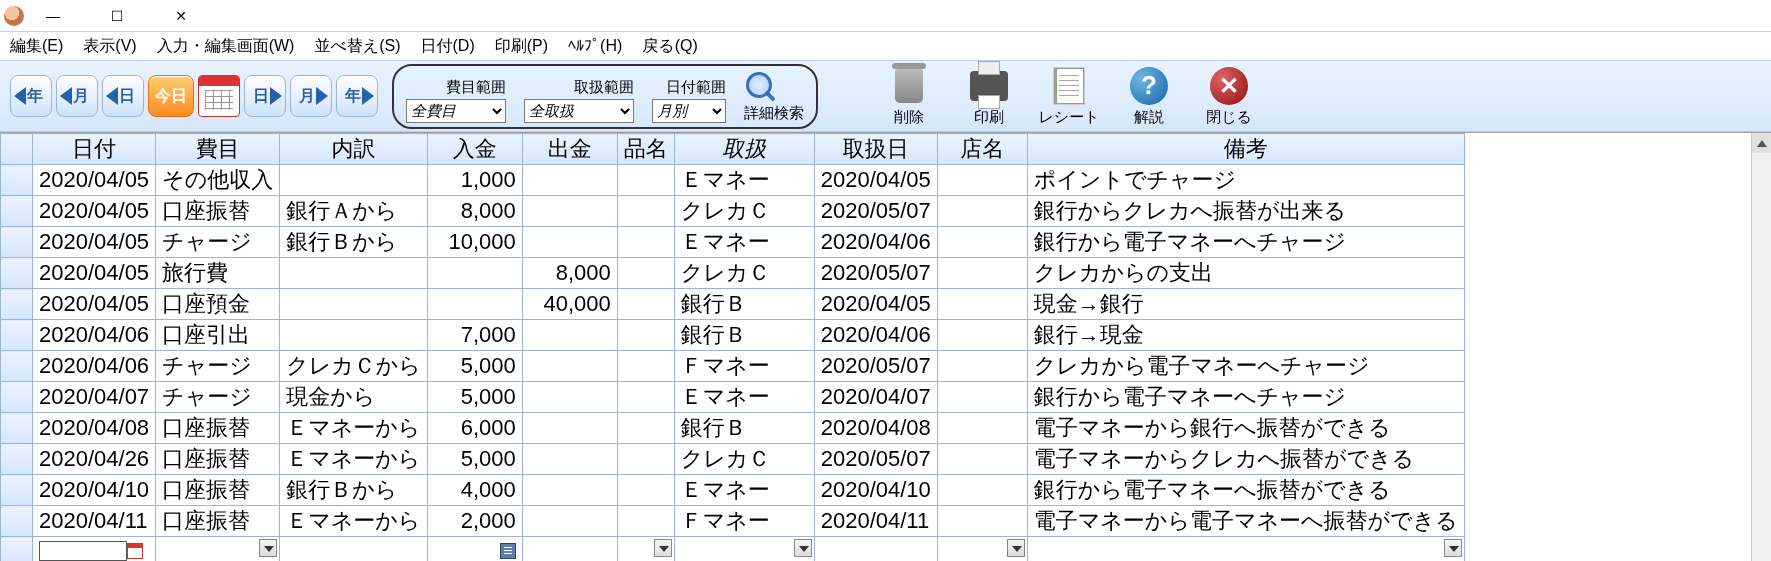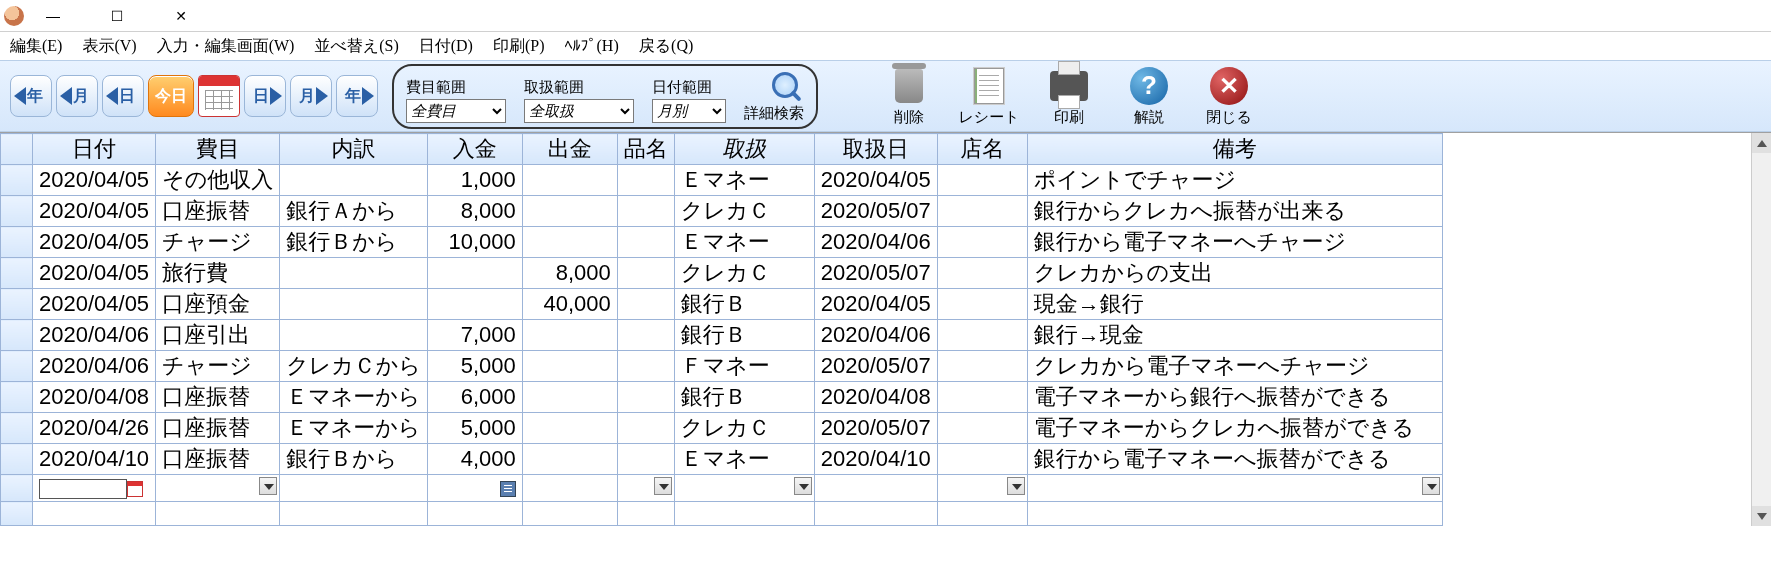--- a/index.html
+++ b/index.html
@@ -7,43 +7,43 @@
 
 
 .titlebar { height: 32px; background: #fff; display: flex; align-items: center; padding: 0 4px; border-bottom: 1px solid #d0d0d0; }
 .titlebar .app-icon { width: 20px; height: 20px; margin-right: 6px; background: radial-gradient(circle at 40% 35%, #f4c49a 0 40%, #c8744a 41% 100%); border-radius: 50%; position: relative; }
 .titlebar .title-text { font-size: 16px; font-weight: bold; flex: 1; }
 .titlebar .win-btns { display: flex; gap: 18px; padding-right: 12px; }
 .titlebar .win-btn { width: 46px; height: 30px; display: flex; align-items: center; justify-content: center; font-size: 14px; }
 
 
 .menubar { height: 28px; display: flex; align-items: center; padding: 0 10px; gap: 20px; font-size: 16px; }
-.menubar span { cursor: default; font-family: Liberation Serif, serif; }
+.menubar span { cursor: default; }
 
 
 .toolbar { background: linear-gradient(#e9f3ff, #d6e7fb); border-top: 1px solid #b9cfe8; border-bottom: 1px solid #b9cfe8; height: 72px; display: flex; align-items: center; padding: 0 10px; gap: 14px; }
 .nav-cluster { display: flex; align-items: center; gap: 4px; }
 .nav-btn { width: 42px; height: 42px; border-radius: 8px; border: 1px solid #9ab6d8; background: linear-gradient(#ffffff, #cfe2f8); color: #2a5fa5; font-weight: bold; font-size: 16px; display: flex; align-items: center; justify-content: center; box-shadow: 0 1px 0 #fff inset; position: relative; }
 .nav-btn .arrow-l::before { content:""; border-style: solid; border-width: 9px 12px 9px 0; border-color: transparent #2a5fa5 transparent transparent; position:absolute; left:3px; top:50%; transform:translateY(-50%);}
 .nav-btn .arrow-r::before { content:""; border-style: solid; border-width: 9px 0 9px 12px; border-color: transparent transparent transparent #2a5fa5; position:absolute; right:3px; top:50%; transform:translateY(-50%);}
 .nav-btn .lbl { position: relative; z-index: 1; }
 .nav-btn.left .lbl { margin-left: 8px; }
 .nav-btn.right .lbl { margin-right: 8px; }
 .nav-btn.today { background: linear-gradient(#ffcf70, #ff8a1f); border-color: #e0740b; color:#fff; width: 46px;}
 .cal-icon { width: 42px; height: 42px; background: #fff; border: 1px solid #c33; border-radius: 4px; position: relative; }
 .cal-icon::before { content:""; position:absolute; top:0; left:0; right:0; height:10px; background:#d33; border-radius:3px 3px 0 0;}
 .cal-icon::after { content:""; position:absolute; top:14px; left:6px; right:6px; bottom:6px; background: repeating-linear-gradient(#999 0 1px, transparent 1px 6px), repeating-linear-gradient(90deg,#999 0 1px, transparent 1px 8px);}
 
 
 .range-group { border: 2px solid #333; border-radius: 20px; padding: 4px 12px; display: flex; gap: 18px; align-items: flex-end; }
-.range-col { display: flex; flex-direction: column; align-items: flex-start; gap: 2px; }
+.range-col { display: flex; flex-direction: column; align-items: flex-end; gap: 2px; }
 .range-col .lbl { font-size: 15px; }
 .range-col select, .range-col .combo { font-size: 15px; height: 24px; border: 1px solid #7a7a7a; background: #fff; }
 .range-col select { width: 100px; font-style: italic; }
-.search-btn { display: flex; flex-direction: column; align-items: flex-end; font-size: 15px; }
+.search-btn { display: flex; flex-direction: column; align-items: flex-start; font-size: 15px; }
 .search-btn .mag { width: 34px; height: 34px; position: relative; }
 .search-btn .mag::before { content:""; position:absolute; width:20px; height:20px; border:3px solid #3a6fb5; border-radius:50%; left:2px; top:2px; background:radial-gradient(#dff0ff,#aad0f7);}
 .search-btn .mag::after { content:""; position:absolute; width:12px; height:4px; background:#3a6fb5; transform:rotate(45deg); left:20px; top:24px; border-radius:2px;}
 
 
 .bigbtn { display: flex; flex-direction: column; align-items: center; gap: 2px; font-size: 15px; width: 66px; }
 .bigbtn .ico { width: 40px; height: 40px; display:flex; align-items:center; justify-content:center; }
 .ico-trash { width:28px; height:34px; background: linear-gradient(#bbb,#888); border-radius: 3px 3px 5px 5px; position:relative;}
 .ico-trash::before{content:"";position:absolute;top:-6px;left:-3px;right:-3px;height:6px;background:#999;border-radius:3px;}
 .ico-receipt { width:30px; height:36px; background:#fff; border:1px solid #999; box-shadow: 2px 0 0 #8ab07a inset, 0 0 0 1px #ccc; position:relative;}
@@ -160,29 +160,29 @@
   <div style="flex:0 0 30px"></div>
 
   <div class="bigbtn">
     <div class="ico">
         <div class="ico-trash"></div>
       </div>
     <span>削除</span>
   </div>
   <div class="bigbtn">
     <div class="ico">
-        <div class="ico-receipt"></div>
-      </div>
-    <span>レシート</span>
+        <div class="ico-printer"></div>
+      </div>
+    <span>印刷</span>
   </div>
   <div class="bigbtn">
     <div class="ico">
-        <div class="ico-printer"></div>
-      </div>
-    <span>印刷</span>
+        <div class="ico-receipt"></div>
+      </div>
+    <span>レシート</span>
   </div>
   <div class="bigbtn">
     <div class="ico">
         <div class="ico-help">?</div>
       </div>
     <span>解説</span>
   </div>
   <div class="bigbtn">
     <div class="ico">
         <div class="ico-close">✕</div>
@@ -295,20 +295,33 @@
           <td class="num">5,000</td>
           <td class="num"></td>
           <td></td>
           <td>Ｆマネー</td>
           <td>2020/05/07</td>
           <td></td>
           <td>クレカから電子マネーへチャージ</td>
         </tr>
         <tr>
           <td class="rh"></td>
+          <td>2020/04/07</td>
+          <td>チャージ</td>
+          <td>現金から</td>
+          <td class="num">5,000</td>
+          <td class="num"></td>
+          <td></td>
+          <td>Ｅマネー</td>
+          <td>2020/04/07</td>
+          <td></td>
+          <td>銀行から電子マネーへチャージ</td>
+        </tr>
+        <tr>
+          <td class="rh"></td>
           <td>2020/04/08</td>
           <td>口座振替</td>
           <td>Ｅマネーから</td>
           <td class="num">6,000</td>
           <td class="num"></td>
           <td></td>
           <td>銀行Ｂ</td>
           <td>2020/04/08</td>
           <td></td>
           <td>電子マネーから銀行へ振替ができる</td>
@@ -331,20 +344,33 @@
           <td>2020/04/10</td>
           <td>口座振替</td>
           <td>銀行Ｂから</td>
           <td class="num">4,000</td>
           <td class="num"></td>
           <td></td>
           <td>Ｅマネー</td>
           <td>2020/04/10</td>
           <td></td>
           <td>銀行から電子マネーへ振替ができる</td>
+        </tr>
+        <tr>
+          <td class="rh"></td>
+          <td>2020/04/11</td>
+          <td>口座振替</td>
+          <td>Ｅマネーから</td>
+          <td class="num">2,000</td>
+          <td class="num"></td>
+          <td></td>
+          <td>Ｆマネー</td>
+          <td>2020/04/11</td>
+          <td></td>
+          <td>電子マネーから電子マネーへ振替ができる</td>
         </tr>
       </tbody>
 
     <tbody>
         <tr class="entry-row">
       <td class="rh"></td>
       <td><span class="fieldbox"></span><span class="tiny-cal"></span></td>
       <td>
             <span class="dd"></span>
           </td>

